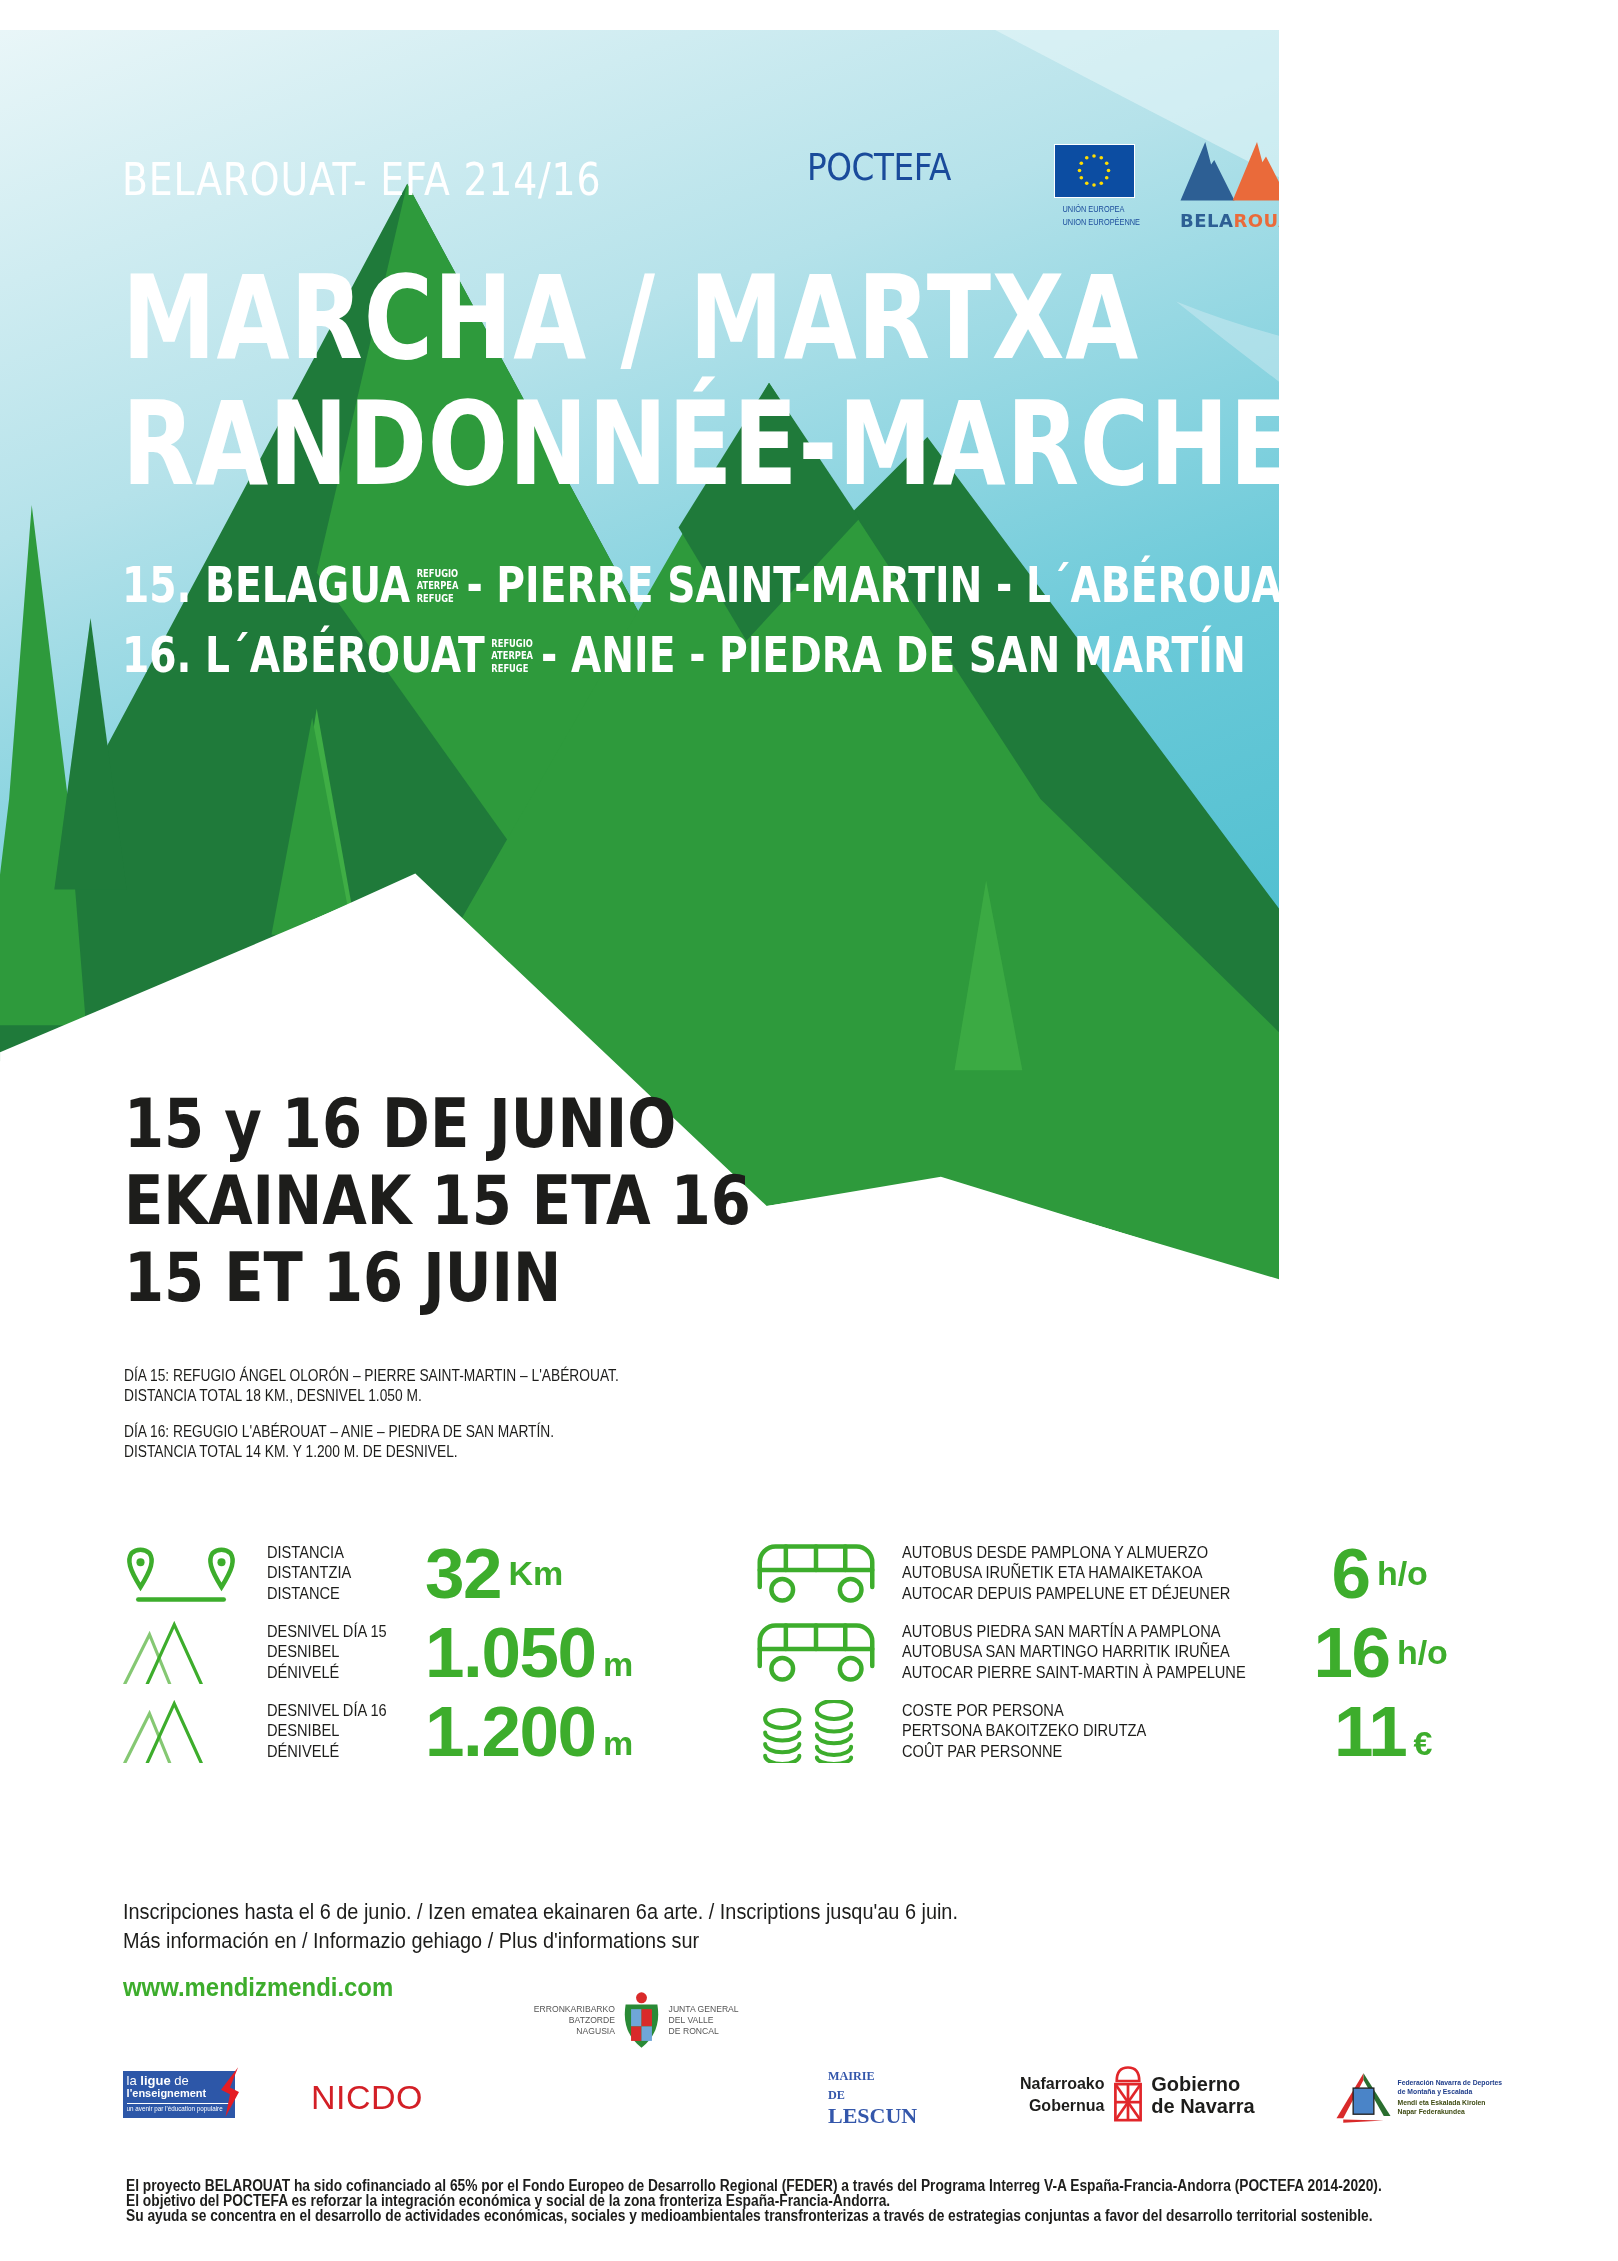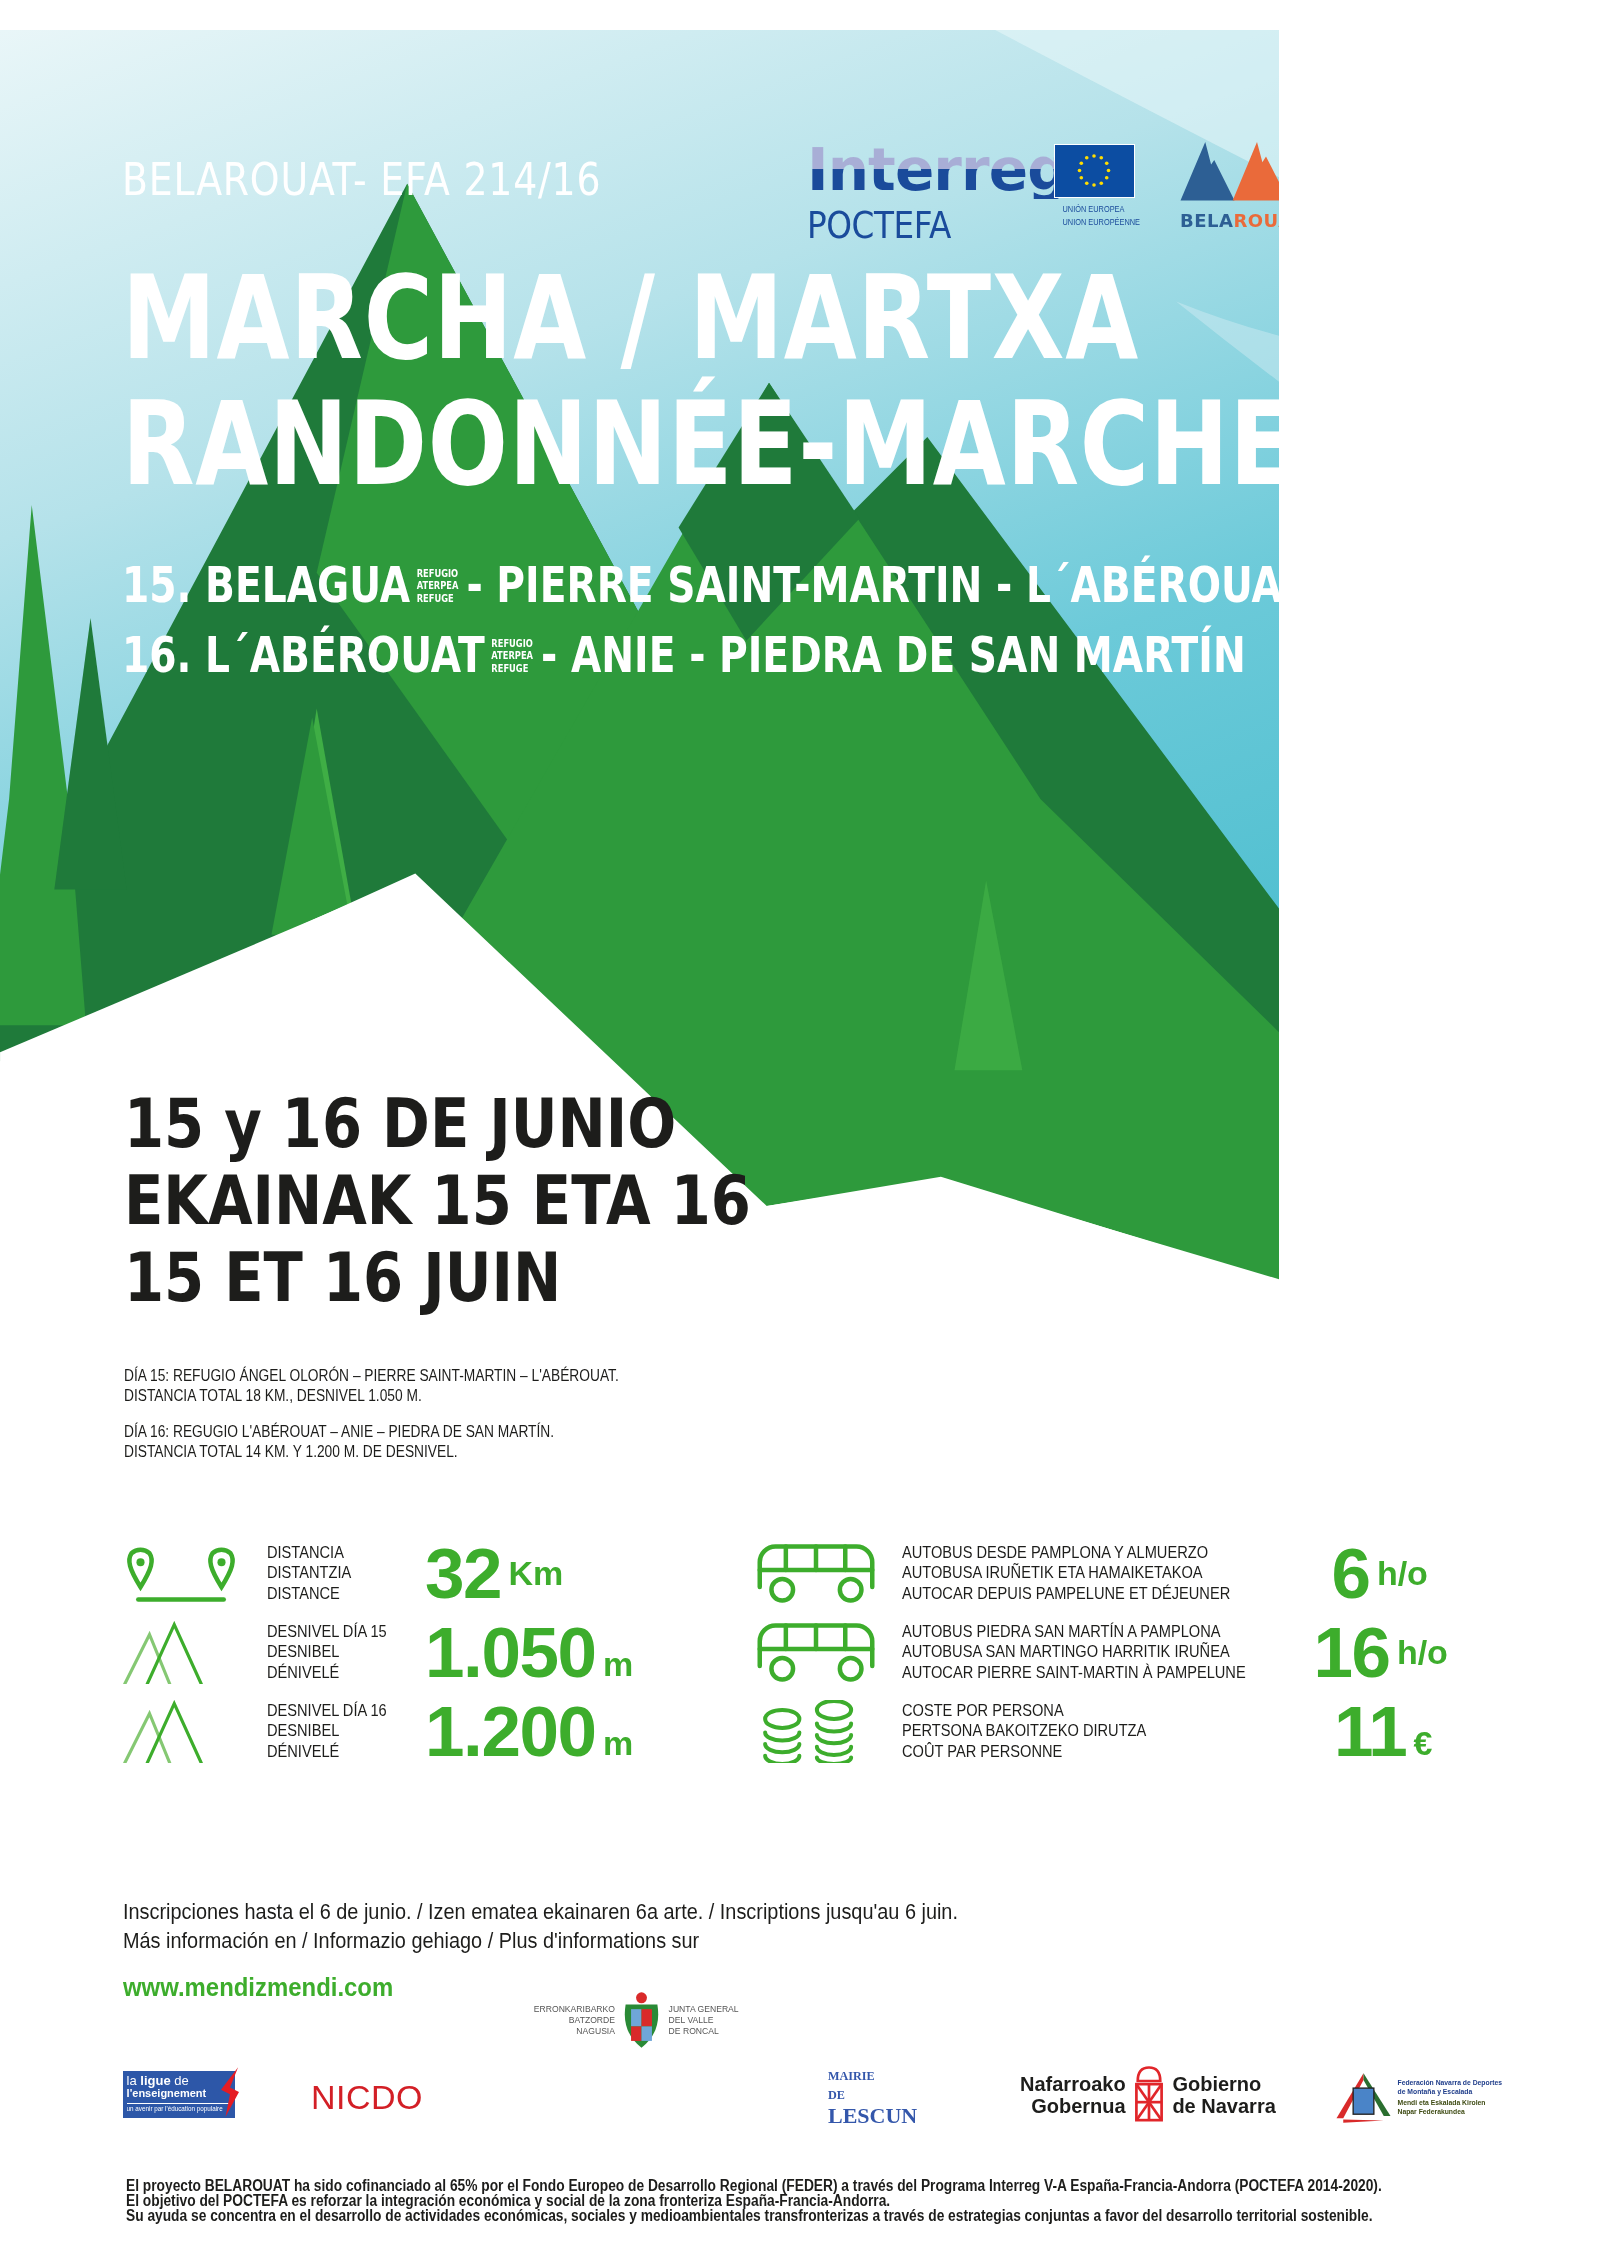--- a/index.html
+++ b/index.html
@@ -122,21 +122,20 @@
     <polygon points="3390,2330 3330,2620 3450,2620" fill="#6fcc58"></polygon>
 
     <polygon points="0,2260 920,1870 1705,3100 0,3100" fill="#ffffff"></polygon>
     <polygon points="-10,3000 0,2280 918,1865 1695,2600 2080,2535 3579,3000" fill="#ffffff"></polygon>
     <polygon points="2080,2540 3579,2985 3579,3000 1690,3000 1695,2600" fill="#ffffff"></polygon>
   </svg>
 
   <div class="project-code">BELAROUAT- EFA 214/16</div>
 
   <div class="logo-interreg">
-    <div class="word">Interreg</div>
     <div class="sub">POCTEFA</div>
   </div>
 
   <div class="logo-eu">
     <div class="flag">
       <svg width="78" height="51" viewBox="0 0 172 112">
         <g fill="#ffdd00">
           <circle cx="86" cy="24" r="4"></circle>
             <circle cx="102" cy="28" r="4"></circle>
             <circle cx="114" cy="40" r="4"></circle>
@@ -360,21 +359,21 @@
   </div>
 </div>
 
 <div class="sponsor" style="left:828px; top:2067px; font-family:'Liberation Serif', serif; font-weight:bold; color:#3457ab;">
   <div style="font-size:12.2px; line-height:19px;">MAIRIE</div>
   <div style="font-size:12.2px; line-height:19px;">DE</div>
   <div style="font-size:22px; line-height:22.6px;">LESCUN</div>
 </div>
 
 <div class="sponsor" style="left:1020px; top:2065px; display:flex; align-items:center;">
-  <div style="font-size:20px; line-height:22px; color:#1d1d1b; text-align:right; font-weight:bold;">
+  <div style="font-size:16px; line-height:22px; color:#1d1d1b; text-align:right; font-weight:bold;">
     <div>Nafarroako</div>
     <div>Gobernua</div>
   </div>
   <svg width="36" height="59" viewBox="0 0 80 130" style="margin:0 5.4px;">
     <g fill="none" stroke="#e1262a" stroke-width="6">
       <path d="M15 35 Q15 5 40 5 Q65 5 65 35 Z"></path>
       <rect x="12" y="42" width="56" height="80"></rect>
       <line x1="12" y1="42" x2="68" y2="122"></line>
         <line x1="68" y1="42" x2="12" y2="122"></line>
       <line x1="40" y1="42" x2="40" y2="122"></line>

